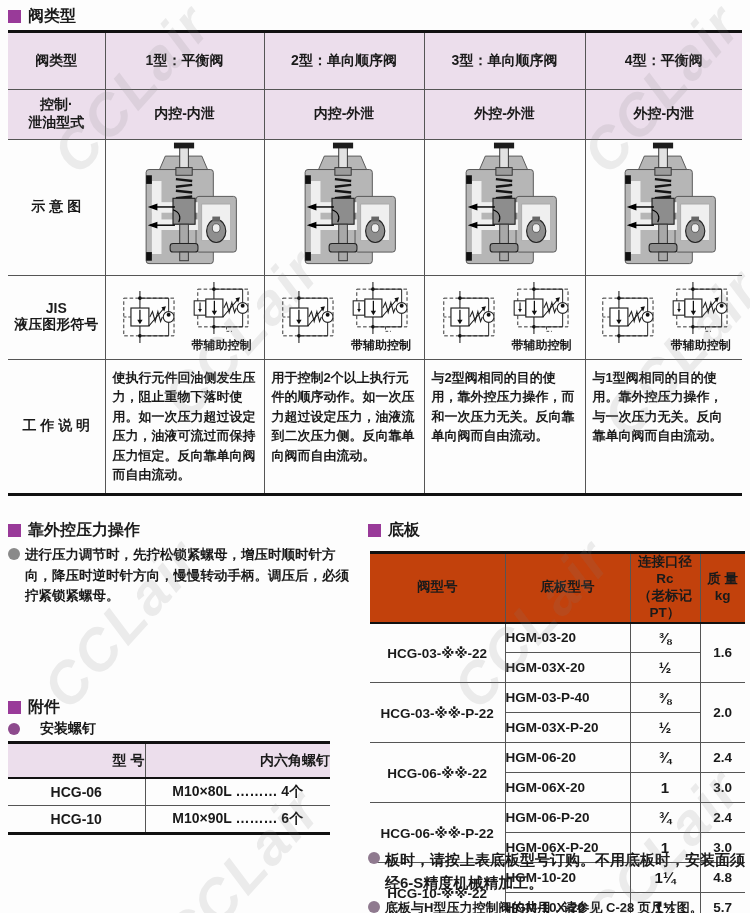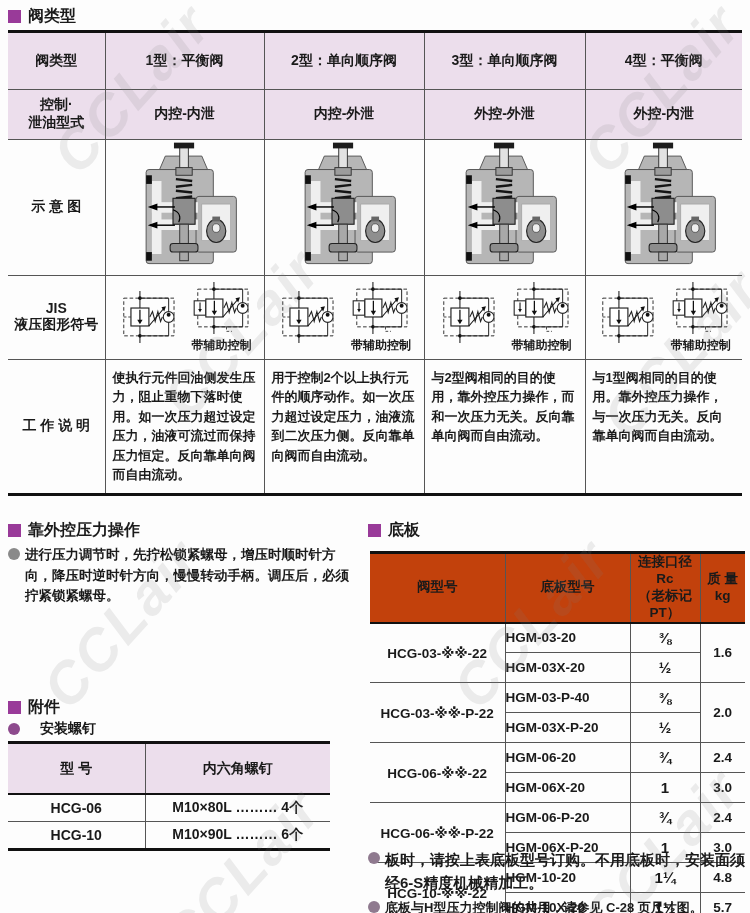--- a/index.html
+++ b/index.html
@@ -49,21 +49,21 @@
     vertical-align:top;
   }
   .jis-cell { padding:4px 2px; }
   .jis-row { display:flex; justify-content:center; align-items:center; gap:4px; }
   .jis-item { display:flex; flex-direction:column; align-items:center; }
   .jis-note { font-size:12px; font-weight:bold; margin-top:1px; }
 
   
   .hdr-sep th { border-bottom:2px solid #111; }
   .acc-tbl th, .acc-tbl td { text-align:center; font-size:14px; }
-  .acc-tbl th { background:#ecdeec; height:50px; }
+  .acc-tbl th { background:#ecdeec; height:34px;text-align:right; }
   .acc-tbl td { height:27px; }
 
   .bp-tbl th, .bp-tbl td { text-align:center; font-size:13.5px; }
   .bp-tbl th { background:#c2410c; height:50px; white-space:pre-line; line-height:1.25; }
   .bp-tbl td { height:30px; }
   .bp-tbl .plate { text-align:left; }
   .bp-tbl .valve { font-size:13.5px;text-align:center; }
   .bp-tbl .size { font-size:15px; }
 
   

